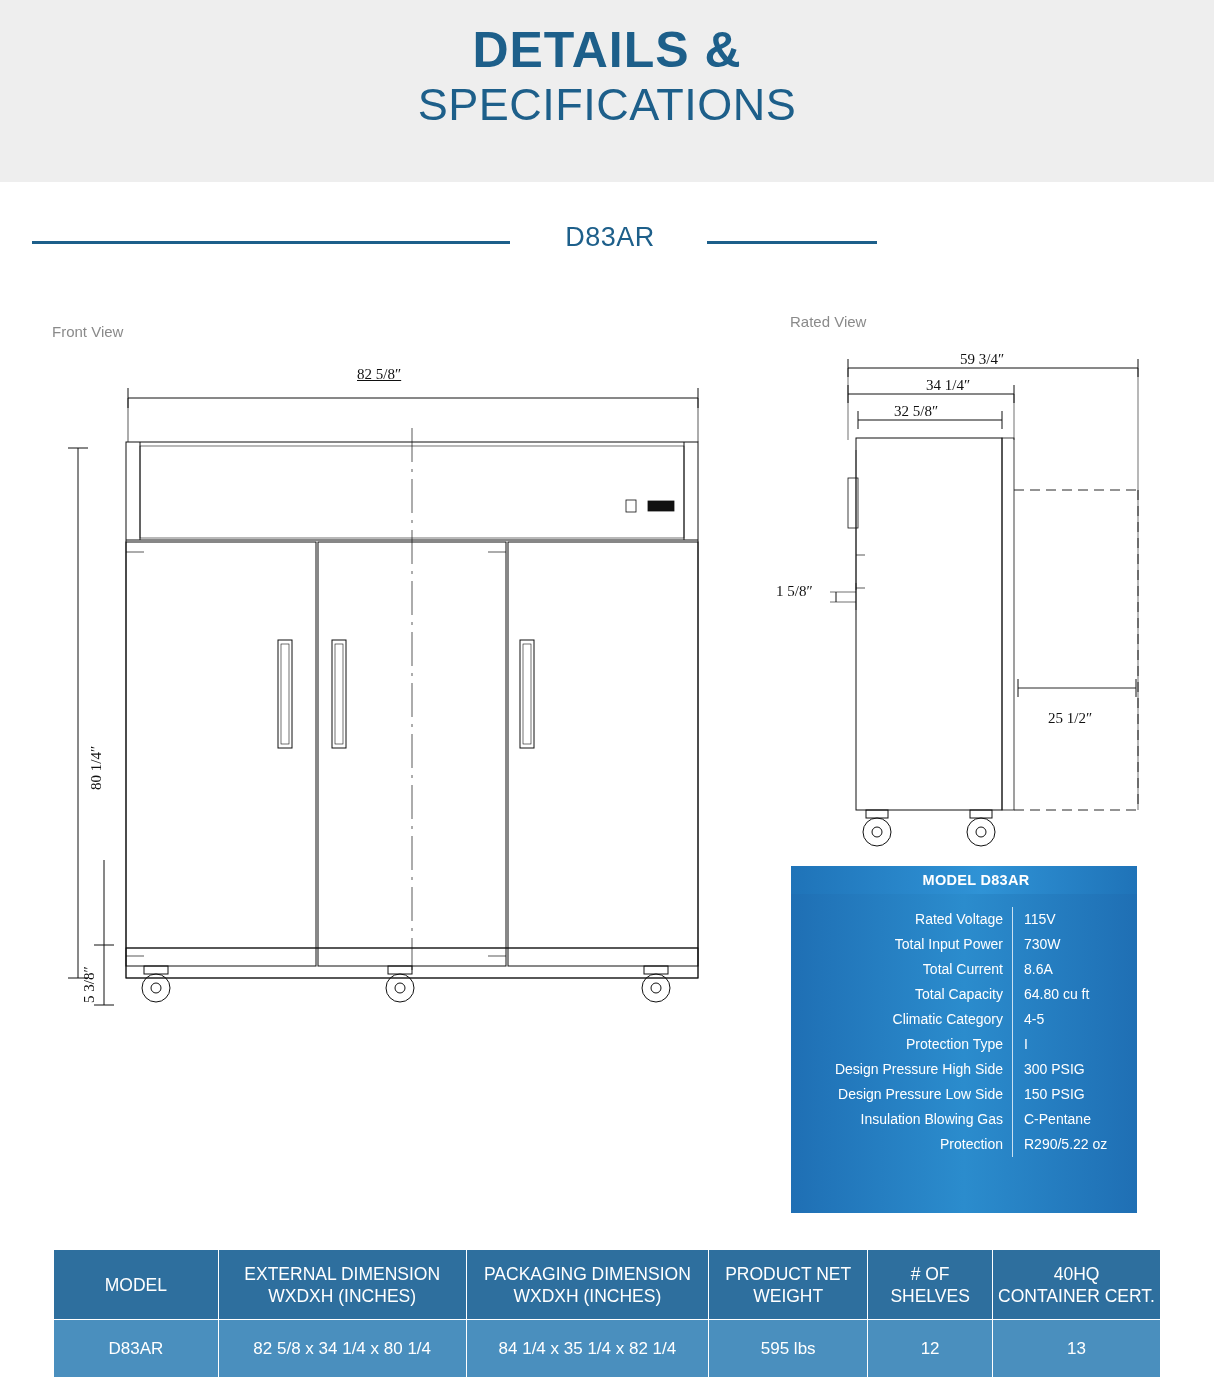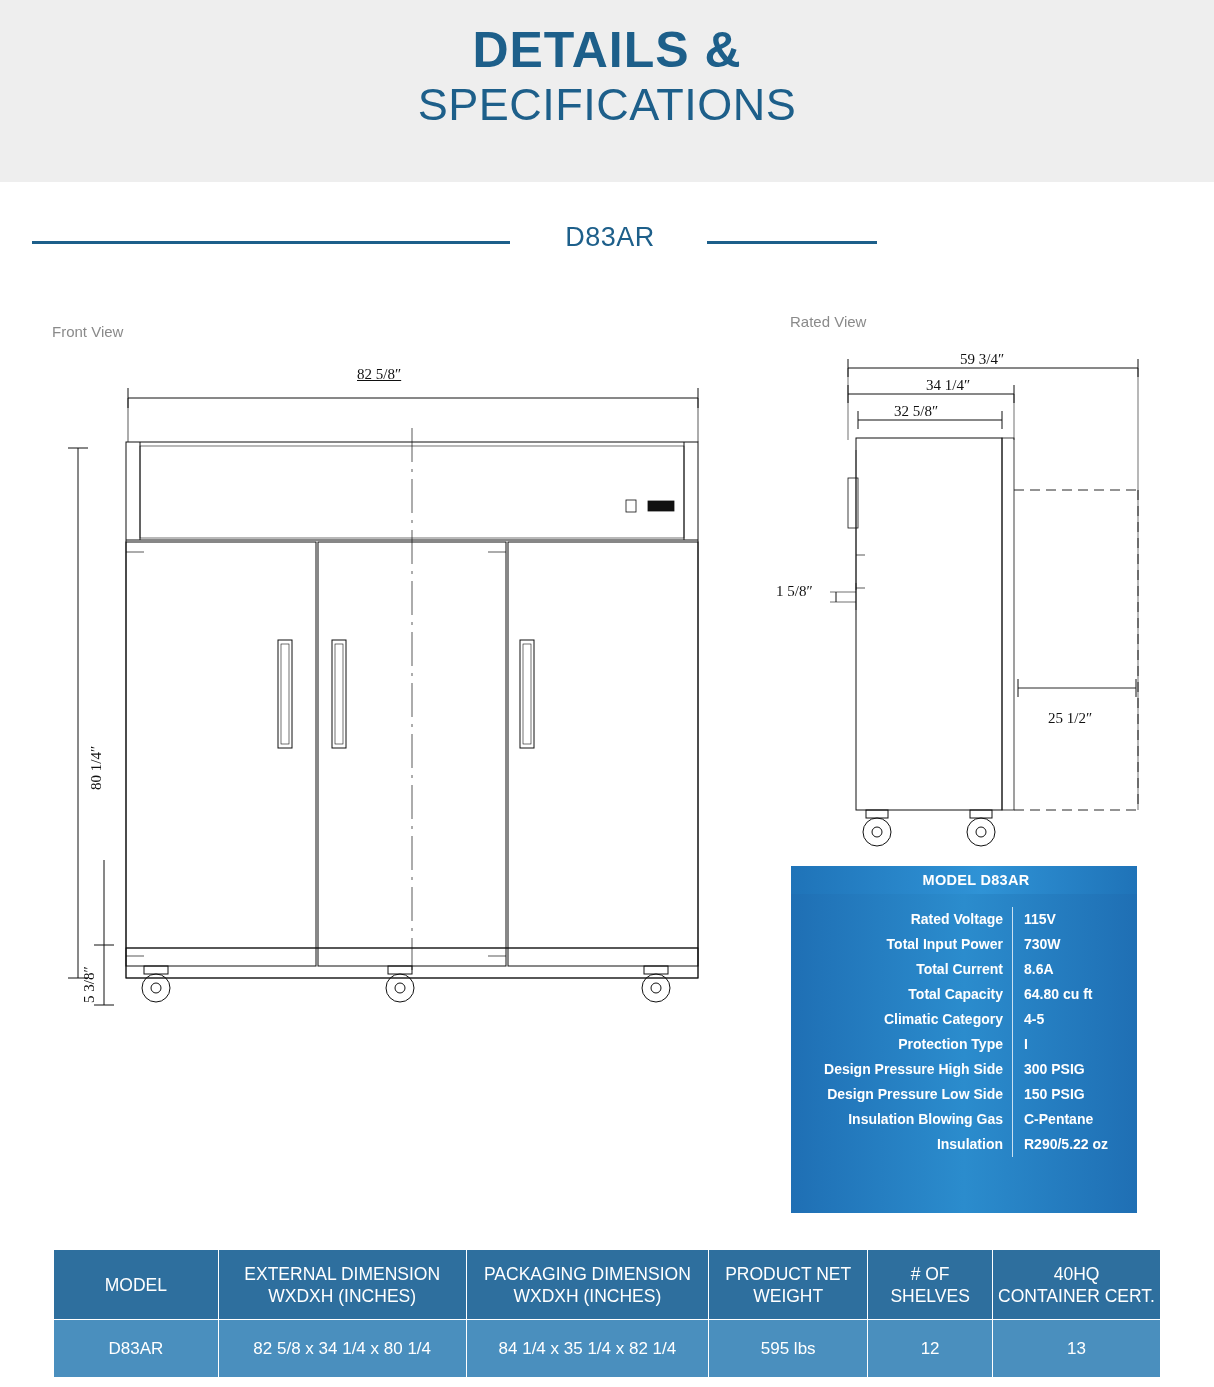--- a/index.html
+++ b/index.html
@@ -72,21 +72,21 @@
     letter-spacing: 0.3px;
     padding-left: 24px;
   }
   .spec-body {
     position: absolute; left: 0; top: 28px; width: 346px; height: 319px;
     background: linear-gradient(to right, #1f6fb4 0%, #2b8ccd 50%, #1f6fb4 100%);
     padding-top: 13px;
   }
   .spec-row {
     display: flex; height: 25px; align-items: flex-start;
-    color: #ffffff; font-size: 14px; font-weight: bold;
+    color: #ffffff; font-size: 14px;
   }
   .spec-label {
     width: 222px; text-align: right; padding-right: 9px;
     border-right: 1px solid rgba(255,255,255,0.75);
     line-height: 25px; height: 25px;
   }
   .spec-value {
     padding-left: 11px; line-height: 25px; height: 25px;
   }
 
@@ -291,21 +291,21 @@
       </div>
       <div class="spec-row">
         <div class="spec-label">Design Pressure Low Side</div>
         <div class="spec-value">150 PSIG</div>
       </div>
       <div class="spec-row">
         <div class="spec-label">Insulation Blowing Gas</div>
         <div class="spec-value">C-Pentane</div>
       </div>
       <div class="spec-row">
-        <div class="spec-label">Insulation</div>
+        <div class="spec-label">Protection</div>
         <div class="spec-value">R290/5.22 oz</div>
       </div>
 
     </div>
   </div>
 
   <div class="btable">
     <table>
       <thead>
         <tr>

